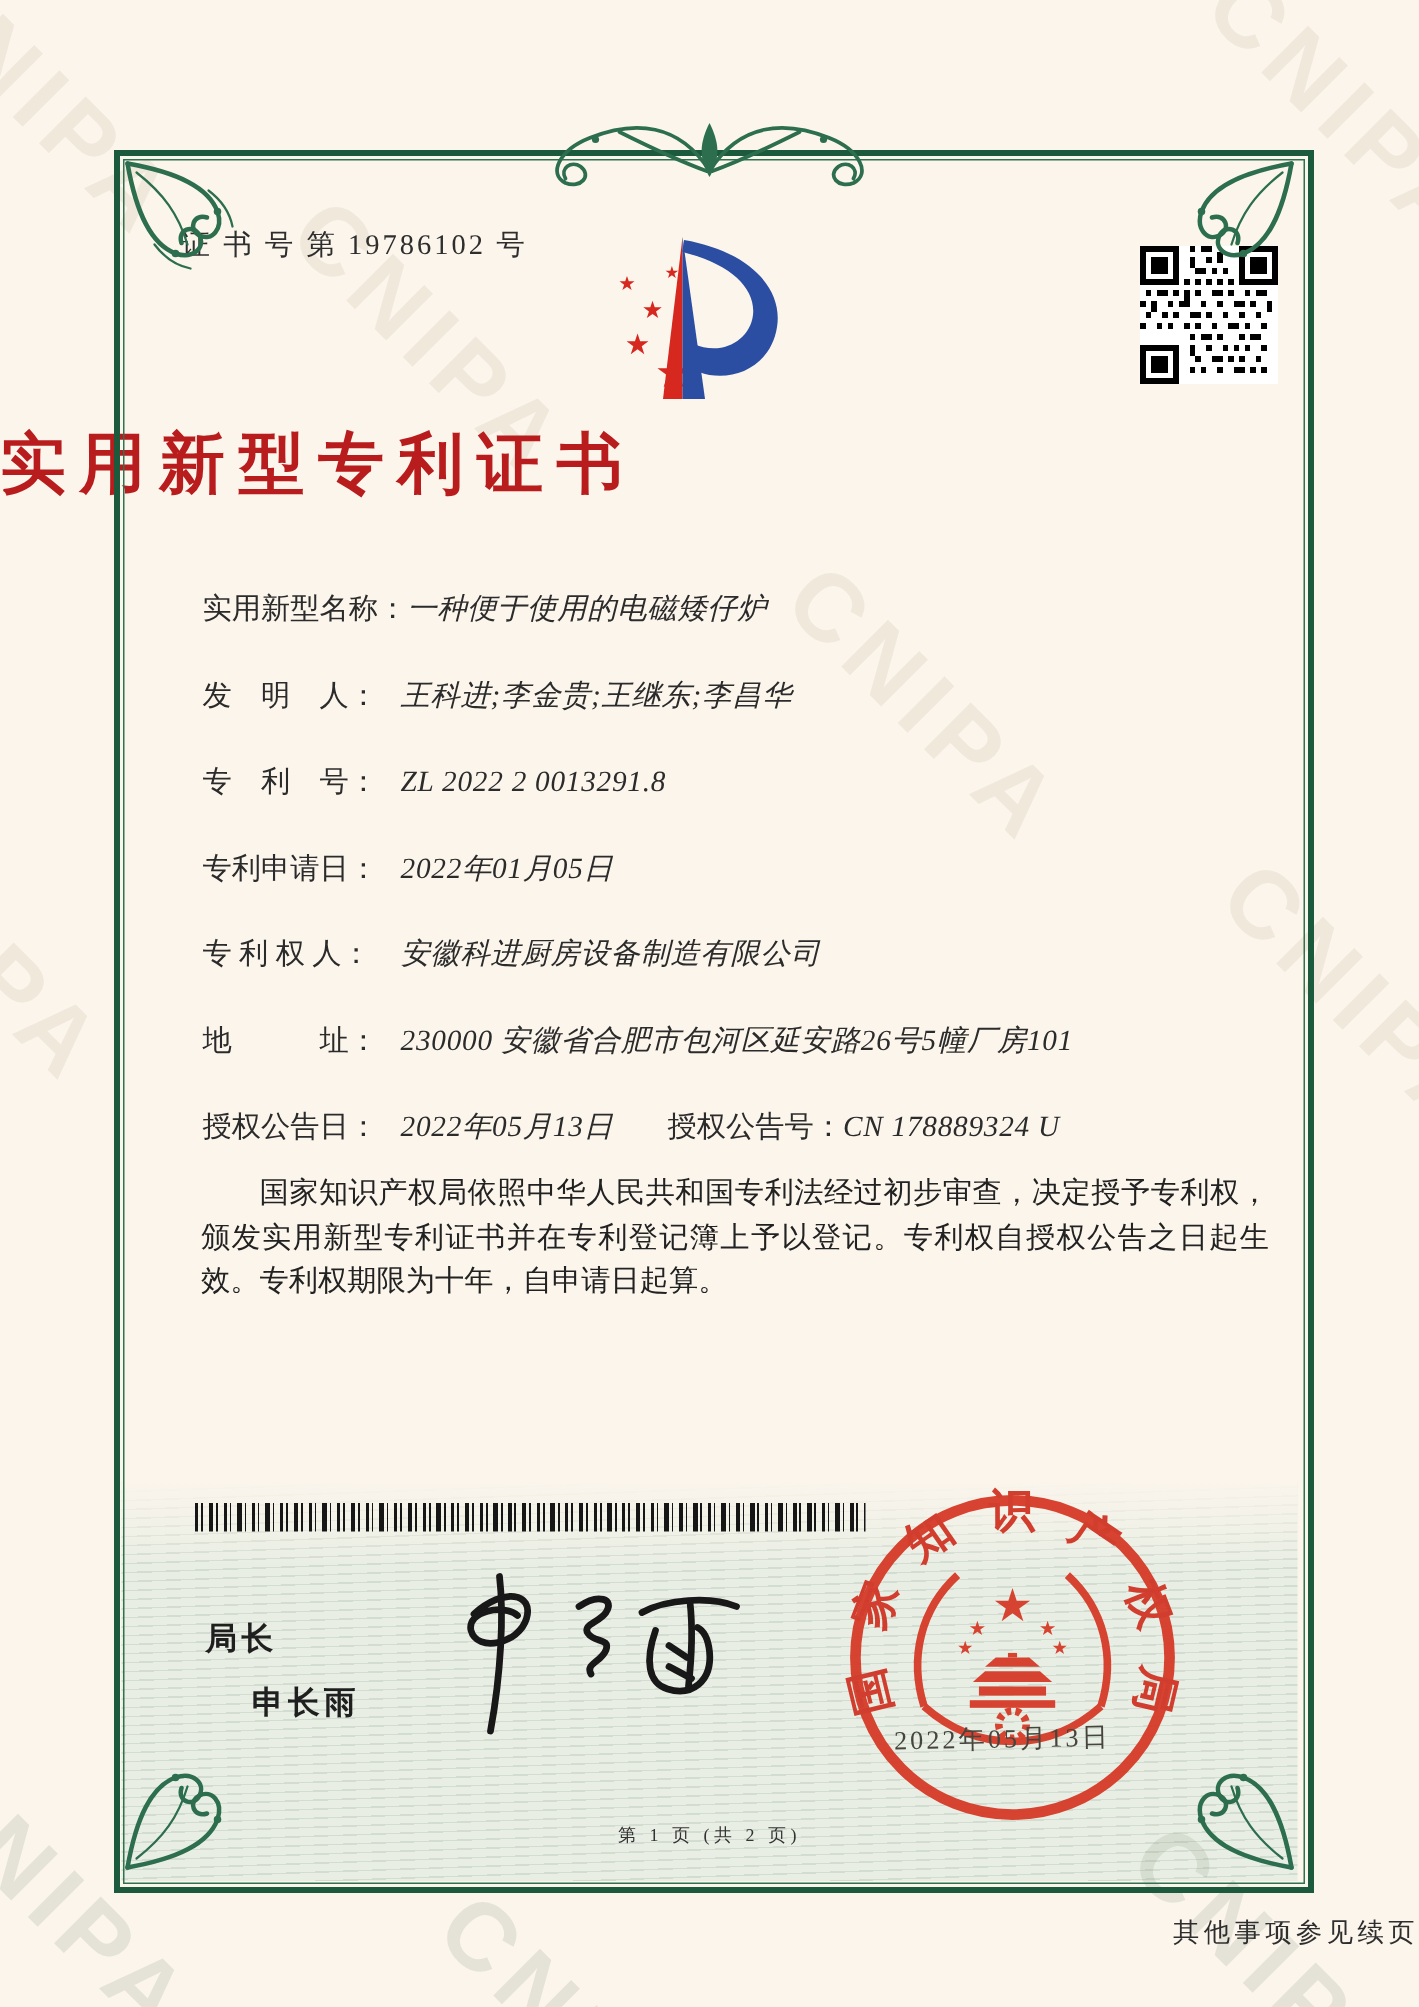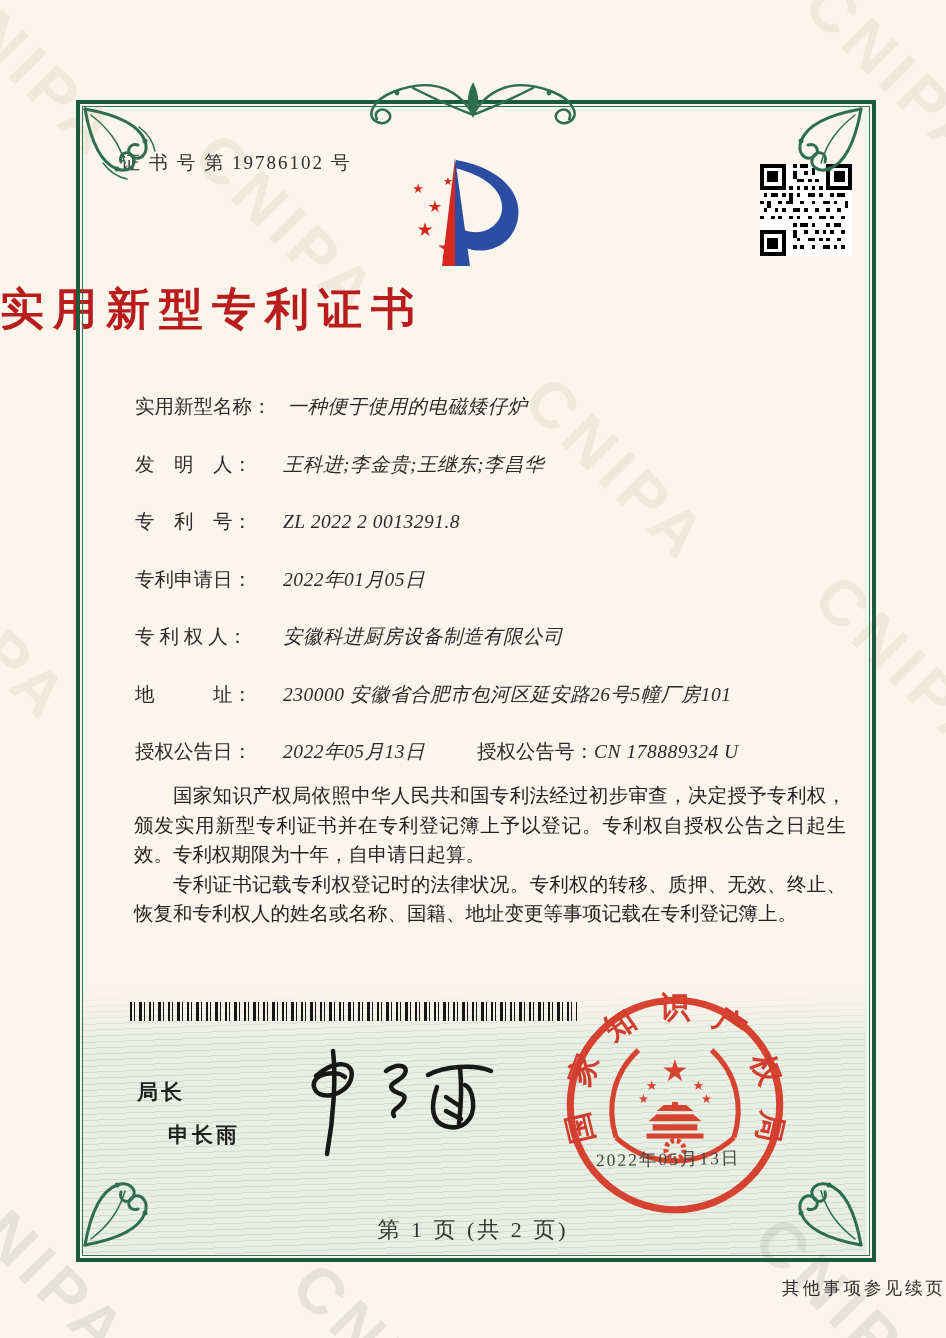--- a/index.html
+++ b/index.html
@@ -35,42 +35,42 @@
   .corner.br{left:767px;top:1151px;transform:scale(-1,-1);}
   .top-ornament{position:absolute;left:353px;top:72px;width:240px;height:66px;z-index:5;pointer-events:none;}
   
   .content{position:absolute;inset:0;z-index:3;}
   .cert-number{position:absolute;left:121px;top:150px;font-size:19px;letter-spacing:2px;color:#2e2e2e;}
   .logo{position:absolute;left:392px;top:152px;width:170px;height:132px;}
   .qr{position:absolute;left:760px;top:164px;width:92px;height:92px;}
   .title{position:absolute;left:0;top:280px;width:919px;text-align:left;
     font-size:44px;font-weight:700;letter-spacing:9px;color:#b91c1c;}
   .fields{position:absolute;left:135px;top:394px;width:714px;font-size:19.5px;color:#2b2b2b;}
-  .frow{display:flex;margin-bottom:31.5px;line-height:26px;gap:16px;}
+  .frow{display:flex;margin-bottom:31.5px;line-height:26px;}
   .flabel{flex:0 0 132px;white-space:nowrap;}
   .fvalue{letter-spacing:.5px;white-space:nowrap;font-style:italic;}
   .grant2{display:flex;margin-left:36px;}
   .grant2 .flabel{flex:0 0 auto;}
   .paras{position:absolute;left:134px;top:781px;width:712px;font-size:19.5px;
     line-height:29.5px;color:#222;text-align:justify;}
   .paras p{margin:0;text-indent:2em;}
   .barcode{position:absolute;left:130px;top:1002px;width:447px;height:19px;
     background-image:
       repeating-linear-gradient(90deg,#161616 0 2px,transparent 2px 4px,#161616 4px 5px,transparent 5px 9px,#161616 9px 12px,transparent 12px 14px,#161616 14px 15px,transparent 15px 19px);
   }
   .signer{position:absolute;left:137px;font-family:"Liberation Sans","DejaVu Sans",sans-serif;
     font-size:21px;color:#1f1f1f;letter-spacing:3px;font-weight:bold;}
   .signer.t1{top:1078px;}
   .signer.t2{top:1121px;margin-left:31px;}
   .signature{position:absolute;left:278px;top:1044px;width:232px;height:118px;}
   .seal{position:absolute;left:553px;top:983px;width:244px;height:244px;z-index:5;opacity:.92;}
   .seal-date{position:absolute;left:596px;top:1147px;z-index:6;font-size:17.5px;
     color:#45453d;letter-spacing:2px;transform:rotate(-1deg);}
   .page-indicator{position:absolute;left:0;top:1215px;width:946px;text-align:center;
-    font-size:22px;color:#333;letter-spacing:3px;z-index:3;}
+    font-size:12px;color:#333;letter-spacing:3px;z-index:3;}
   .footer-note{position:absolute;left:0;top:1276px;width:946px;text-align:right;
     font-size:17.5px;color:#2e2e2e;letter-spacing:3px;}
 </style>
 </head>
 <body>
 
 <div class="page">
 
   <span class="wm" style="left:-28px;top:-42px;">CNIPA</span>
   <span class="wm" style="left:232px;top:118px;">CNIPA</span>
@@ -208,21 +208,20 @@
         <span class="fvalue">2022年05月13日</span>
         <span class="grant2">
           <span class="flabel">授权公告号：</span>
           <span class="fvalue">CN 178889324 U</span>
         </span>
       </div>
     </div>
 
     <div class="paras">
       <p>国家知识产权局依照中华人民共和国专利法经过初步审查，决定授予专利权，颁发实用新型专利证书并在专利登记簿上予以登记。专利权自授权公告之日起生效。专利权期限为十年，自申请日起算。</p>
-      <p>专利证书记载专利权登记时的法律状况。专利权的转移、质押、无效、终止、恢复和专利权人的姓名或名称、国籍、地址变更等事项记载在专利登记簿上。</p>
     </div>
 
     <div class="barcode"></div>
 
     <div class="signer t1">局长</div>
     <div class="signer t2">申长雨</div>
 
     <svg class="signature" viewBox="0 0 232 118">
       <g fill="none" stroke="#181818" stroke-width="4.5" stroke-linecap="round" stroke-linejoin="round">
         <path d="M38,32 C58,14 78,18 73,35 C68,52 40,58 36,43 C33,30 58,25 67,33"></path>

